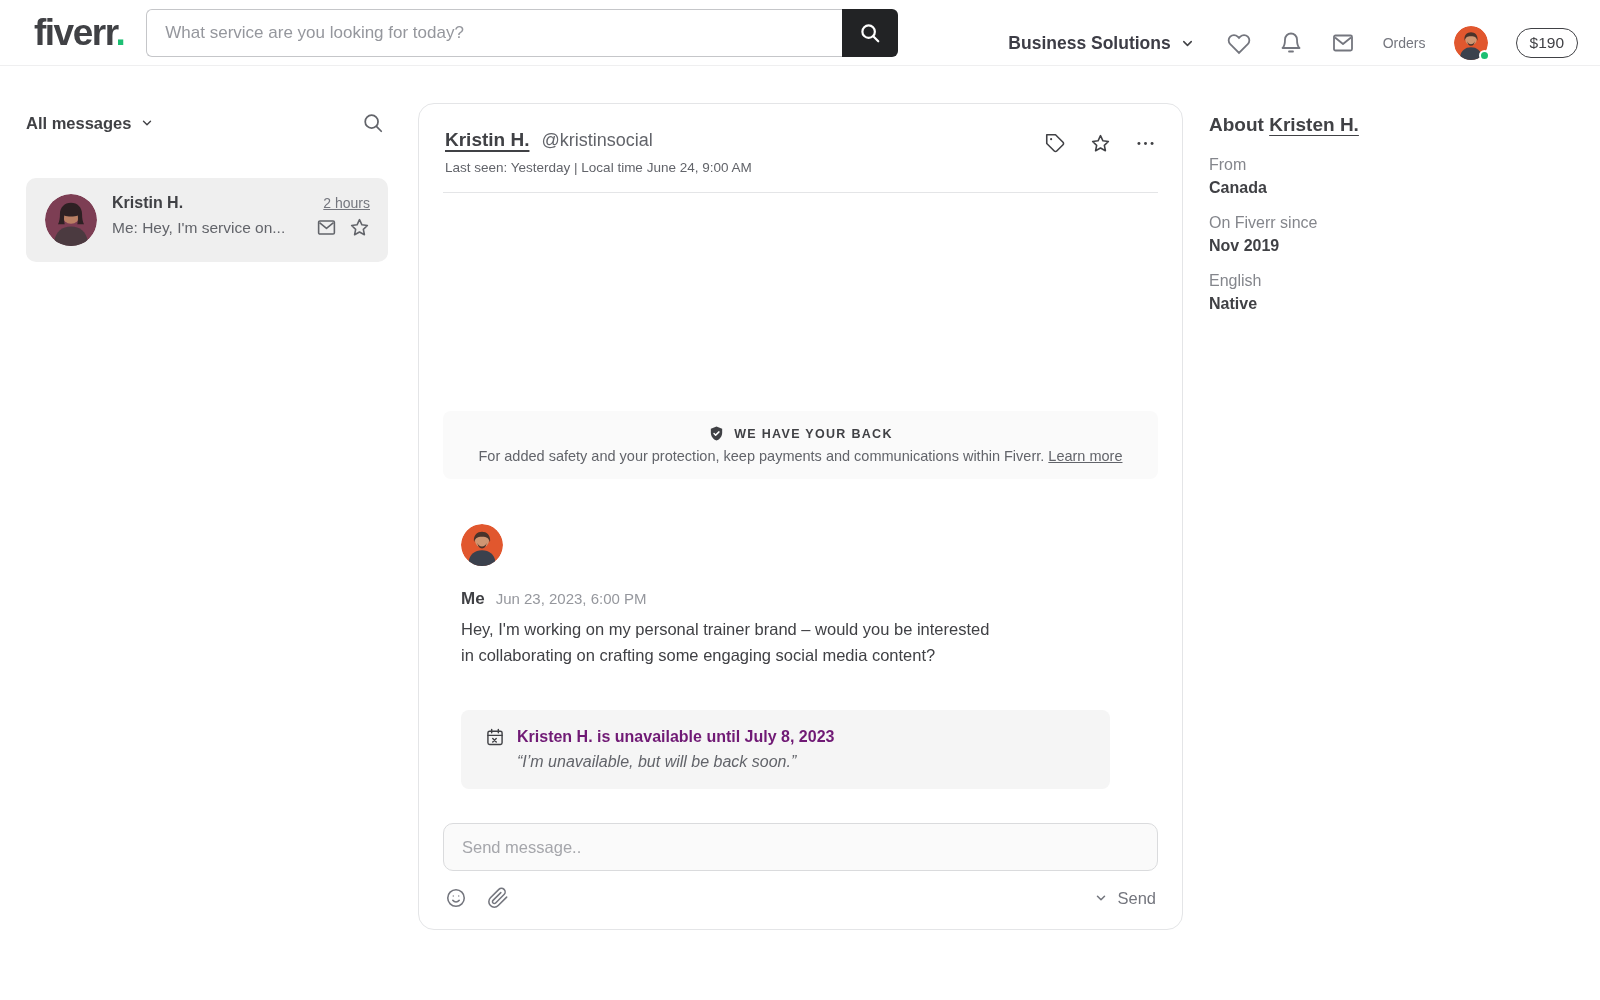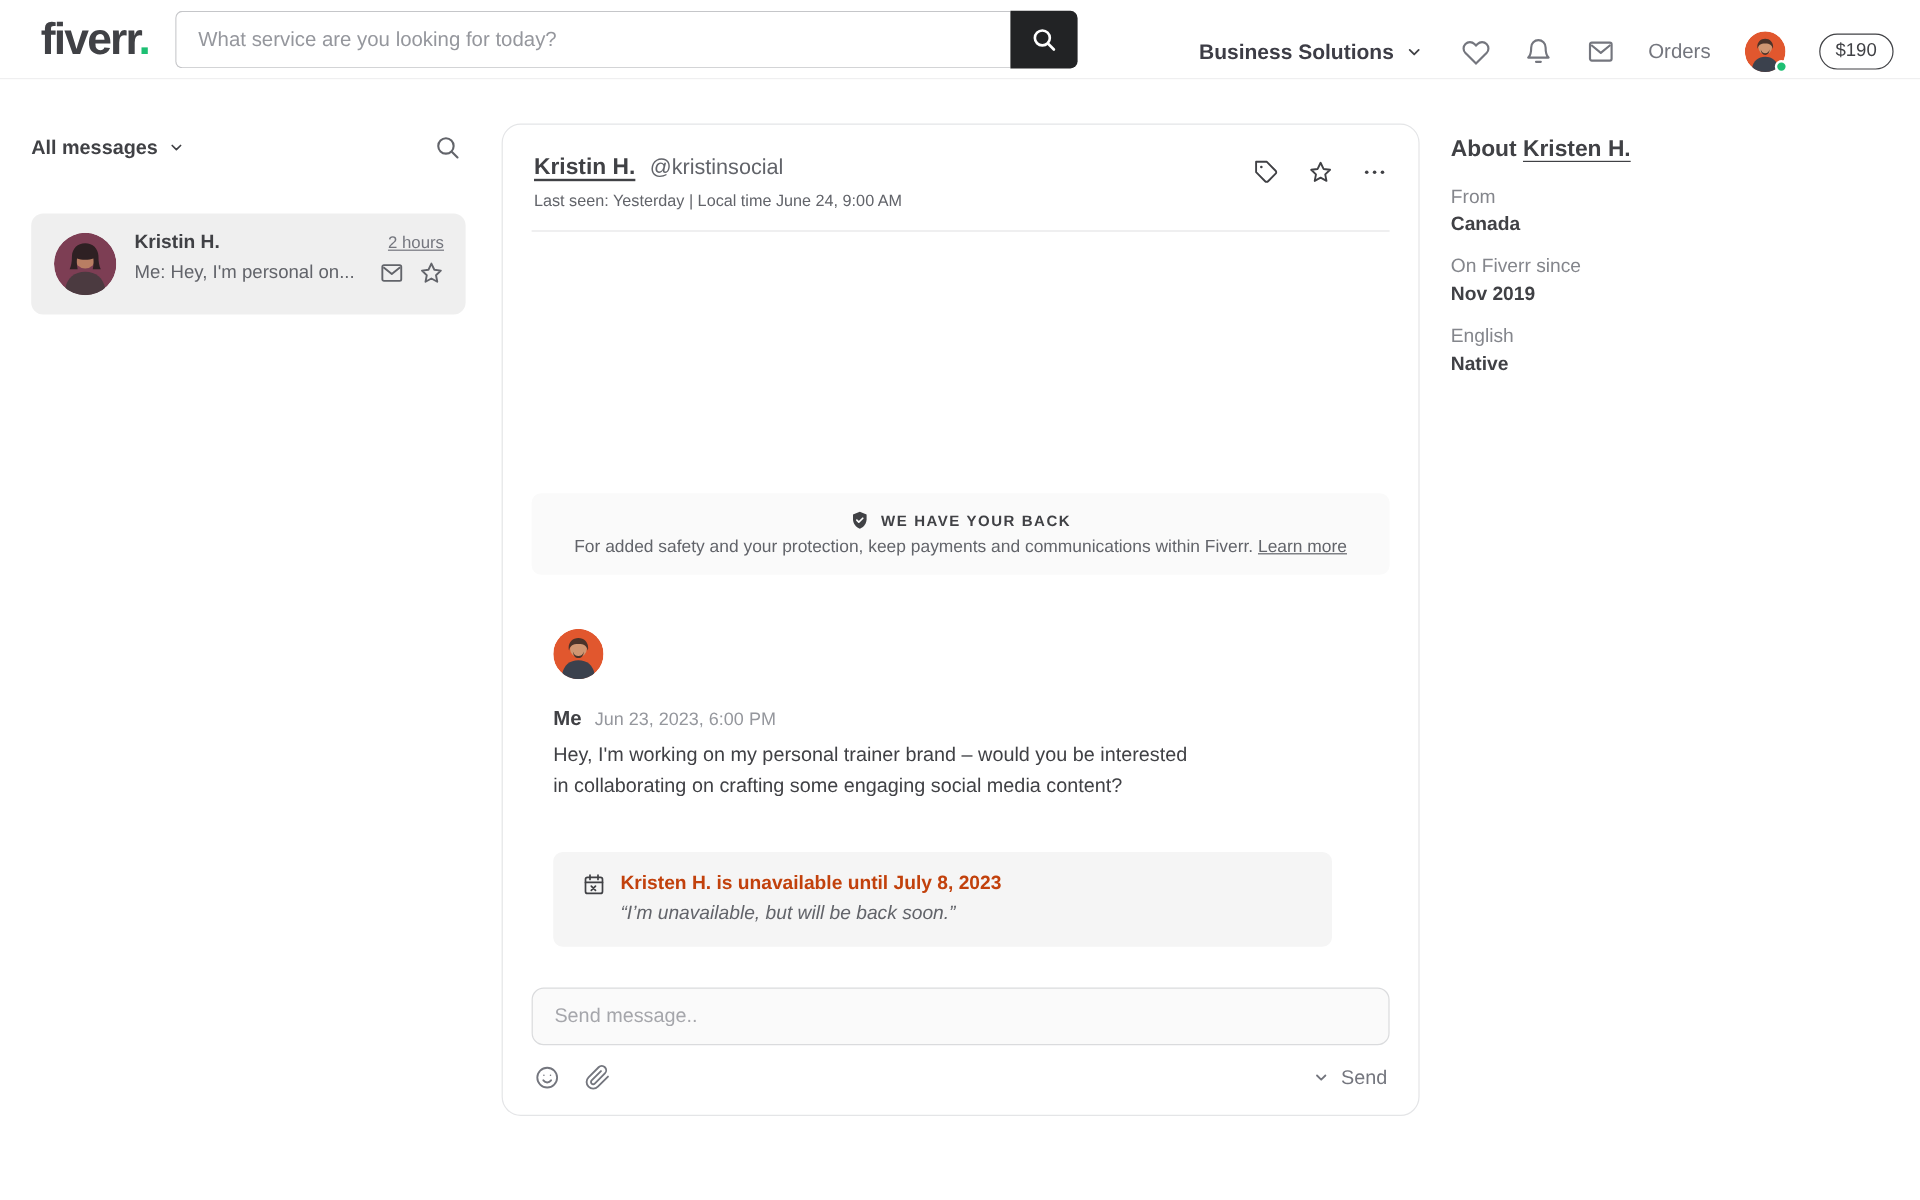--- a/index.html
+++ b/index.html
@@ -27,21 +27,21 @@
   .search-btn {
     width:56px; height:48px; background:#222325; border-radius:0 6px 6px 0;
     display:flex; align-items:center; justify-content:center; color:#fff;
   }
   .search-btn svg { width:22px; height:22px; }
   .nav-right { position:absolute; right:22px; top:0; height:86px; display:flex; align-items:center; gap:28px; }
   .bs { display:flex; align-items:center; gap:9px; font-size:17.5px; font-weight:700; color:#3d3d46; margin-right:4px; }
   .bs svg { width:15px; height:15px; color:#404145; }
   .icon-btn { color:#74767e; display:flex; align-items:center; }
   .icon-btn svg { width:24px; height:24px; }
-  .orders { font-size:17px; color:#74767e; text-decoration:none; }
+  .orders { font-size:14px; color:#74767e; text-decoration:none; }
   .nav-avatar { position:relative; width:34px; height:34px; border-radius:50%; overflow:visible; }
   .nav-avatar .ava { width:34px; height:34px; border-radius:50%; overflow:hidden; display:block; }
   .status-dot { position:absolute; right:-2px; bottom:-1px; width:11px; height:11px; background:#1dbf73; border:2px solid #fff; border-radius:50%; }
   .balance { border:1.5px solid #404145; border-radius:16px; padding:5px 13px; font-size:15.5px; font-weight:400; color:#404145; }
 
   
   main { position:relative; height:914px; }
 
   
   .inbox { position:absolute; left:26px; top:46px; width:362px; }
@@ -88,21 +88,21 @@
   .msg-avatar { width:42px; height:42px; border-radius:50%; overflow:hidden; flex:none; }
   .msg-avatar svg { width:42px; height:42px; display:block; }
   .msg-meta { display:flex; align-items:baseline; gap:11px; padding-top:3px; }
   .msg-sender { font-size:17px; font-weight:700; color:#404145; }
   .msg-time { font-size:15px; color:#95979d; }
   .msg-body { margin-top:7px; font-size:16.5px; line-height:26px; color:#404145; max-width:540px; }
 
   .unavailable { margin:42px 48px 0 18px; background:#f5f5f5; border-radius:8px; padding:17px 24px 18px; }
   .unavail-title-row { display:flex; align-items:center; gap:12px; }
   .unavail-title-row svg { width:20px; height:20px; color:#404145; flex:none; }
-  .unavail-title { font-size:16px; font-weight:700; color:#c2410c; }
+  .unavail-title { font-size:16px; font-weight:700; color:#701a75; }
   .unavail-quote { margin:6px 0 0 32px; font-size:16px; font-style:italic; color:#62646a; }
 
   .composer { margin-top:auto; padding-bottom:20px; }
   .composer-input {
     width:100%; height:48px; border:1px solid #dadbdd; border-radius:10px; background:#fafafa;
     padding:0 18px; font-size:16.5px; color:#404145; outline:none; font-family:inherit;
   }
   .composer-input::placeholder { color:#a5a6ab; }
   .composer-actions { margin-top:16px; display:flex; align-items:center; justify-content:space-between; padding:0 2px; }
   .composer-left { display:flex; align-items:center; gap:20px; color:#74767e; }
@@ -219,21 +219,21 @@
               <circle cx="24" cy="19.5" r="8" fill="#b97e63"></circle>
               <path d="M24 8c-6 0-10.2 4.3-10.2 10.3 0 4.2-.6 7.6-1.8 9.7h6.2c-.6-2.6-.8-5-.5-8.2 3.2 1.3 9.4 1.3 12.6 0 .3 3.2.1 5.6-.5 8.2h6.2c-1.2-2.1-1.8-5.5-1.8-9.7C34.2 12.3 30 8 24 8z" fill="#2e2023"></path>
             </svg>
         </div>
         <div class="convo-main">
           <div class="convo-row1">
             <span class="convo-name">Kristin H.</span>
             <span class="convo-time">2 hours</span>
           </div>
           <div class="convo-row2">
-            <span class="convo-preview">Me: Hey, I'm personal on...</span>
+            <span class="convo-preview">Me: Hey, I'm service on...</span>
             <span class="convo-icons">
               <button style="display:flex;color:inherit">
                 <span style="display:flex;width:21px;height:21px">
                   <svg viewBox="0 0 24 24" fill="none" stroke="currentColor" stroke-width="1.8" stroke-linejoin="round">
                       <rect x="3" y="4.5" width="18" height="15" rx="1.5"></rect>
                       <path d="M4 6.5l8 6.5 8-6.5"></path>
                     </svg>
                 </span>
               </button>
               <button style="display:flex;color:inherit">

